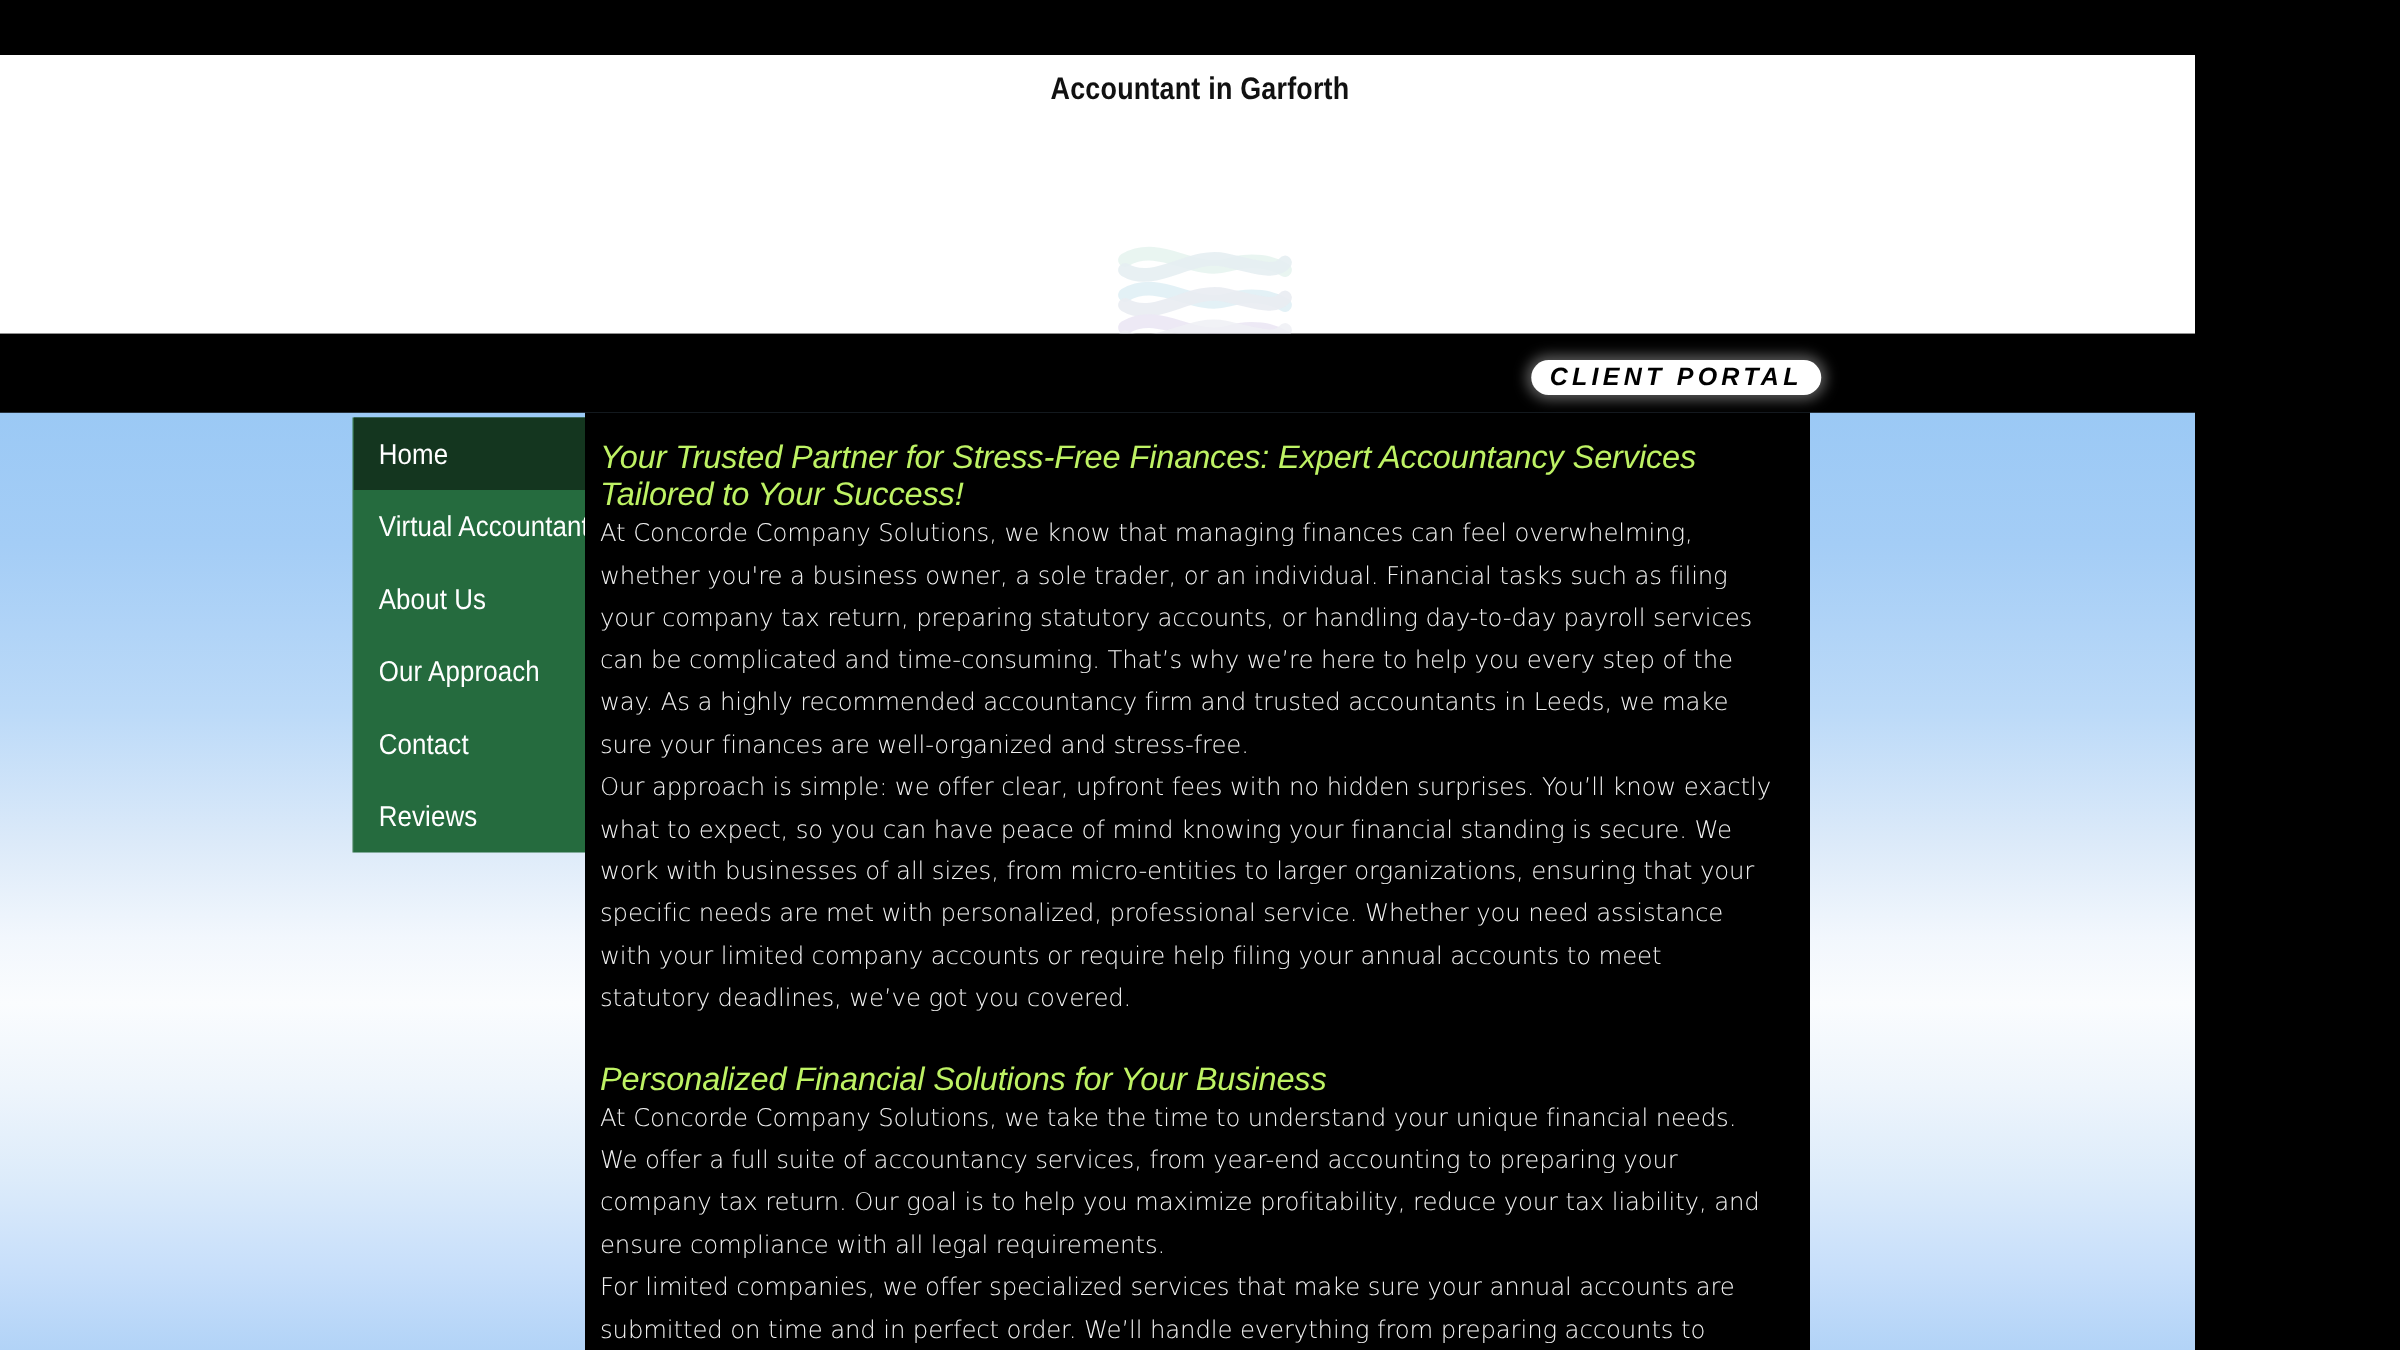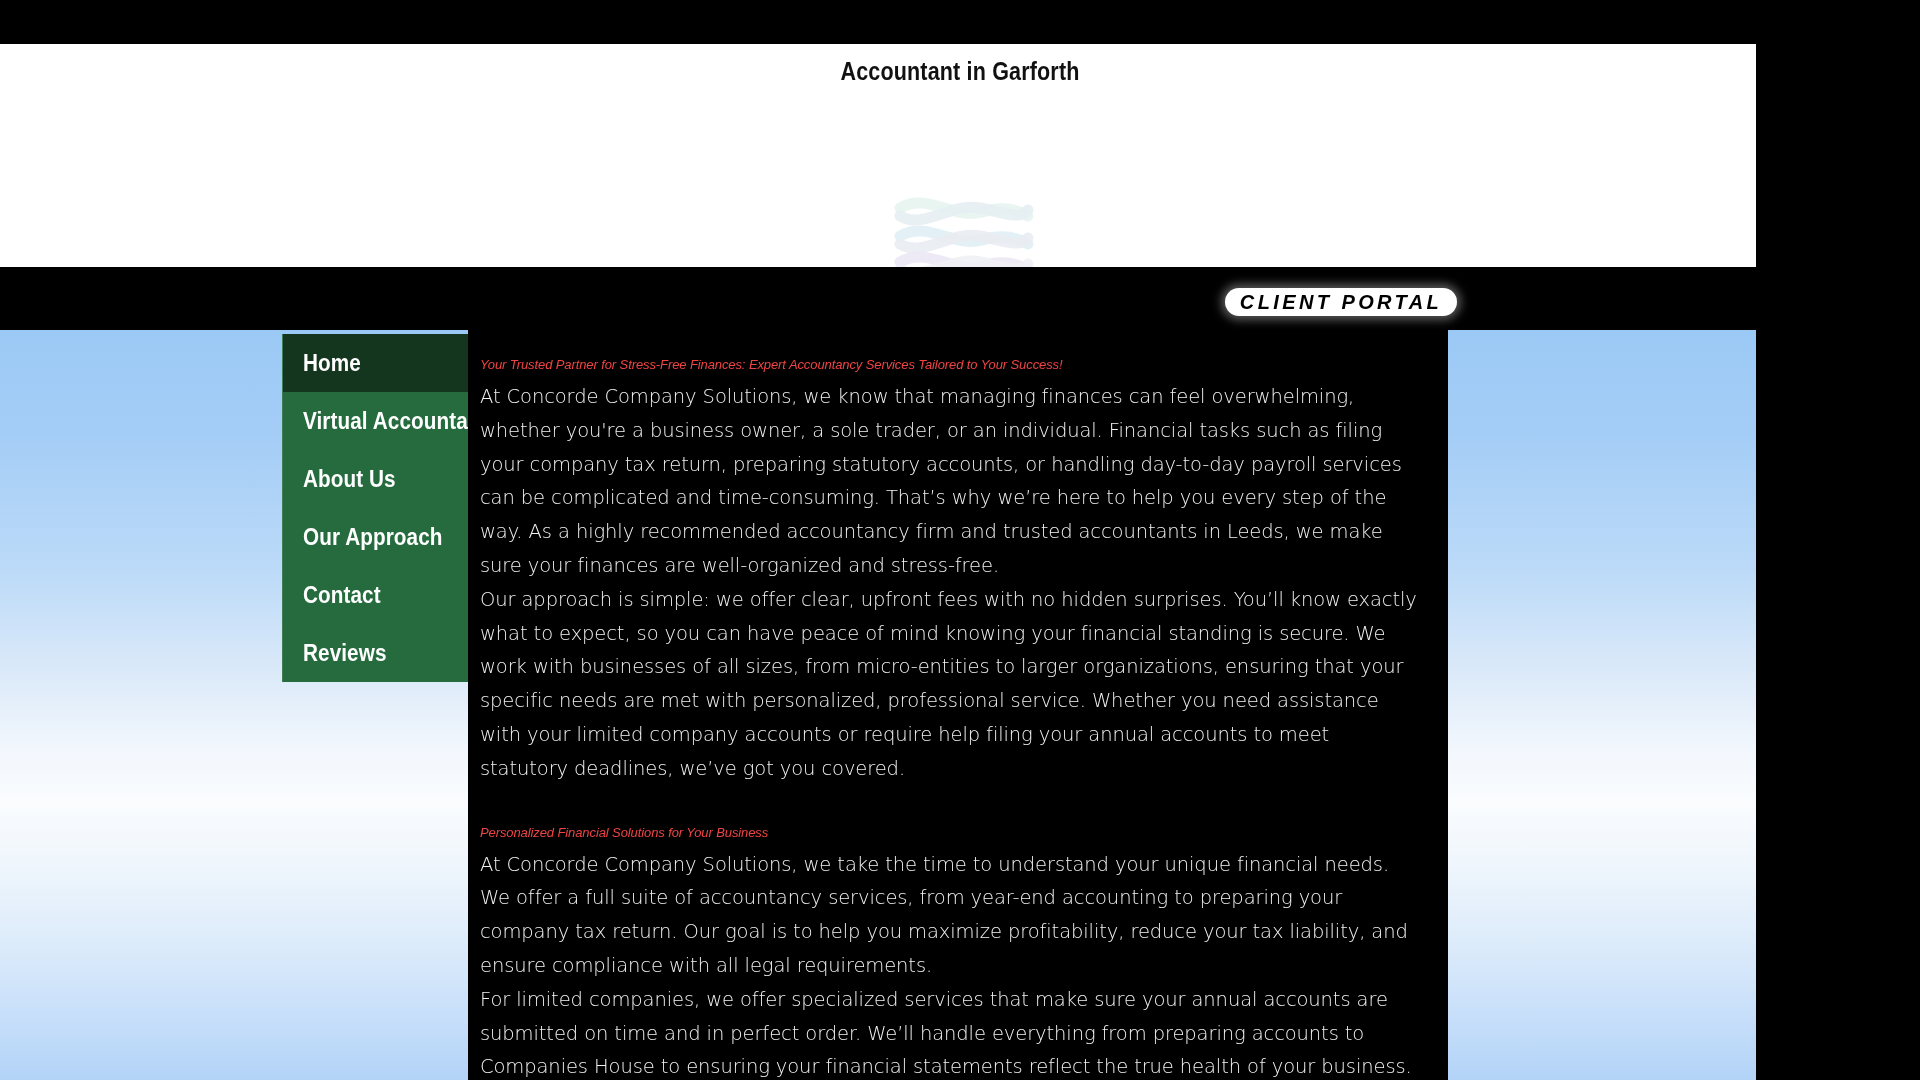--- a/index.html
+++ b/index.html
@@ -129,21 +129,21 @@
     border-left: 1px solid rgba(255,255,255,0.12);
   }
   .nav-item {
     height: 58px;
     display: flex;
     align-items: center;
     padding-left: 20px;
     color: #ffffff;
     font-family: "Liberation Sans Narrow", "Liberation Sans", sans-serif;
     font-size: 23px;
-    font-weight: 700;
+    font-weight: 400;
     letter-spacing: 0.1px;
     cursor: pointer;
     white-space: nowrap;
     transform-origin: left center;
   }
   .nav-item .lbl { transform: scaleX(0.9); transform-origin: left center; display: inline-block; }
   .nav-item.active { background: #14361f; }
 
   
   .content {
@@ -159,24 +159,24 @@
   .content-inner {
     color: #f2f2f2;
     font-family: "DejaVu Sans", sans-serif;
     font-weight: 300;
     font-size: 19.5px;
     line-height: 33.8px;
     letter-spacing: -0.1px;
   }
   .c-head {
     font-style: italic;
-    color: #ef4444;
+    color: #bef264;
     font-family: "Liberation Sans", sans-serif;
     font-weight: 400;
-    font-size: 13px;
+    font-size: 26px;
     line-height: 30px;
   }
   .c-para { margin: 0; }
   .c-gap { height: 32px; }
 
   
   .content::after {
     content: "";
     position: absolute;
     right: 0; top: 0;

